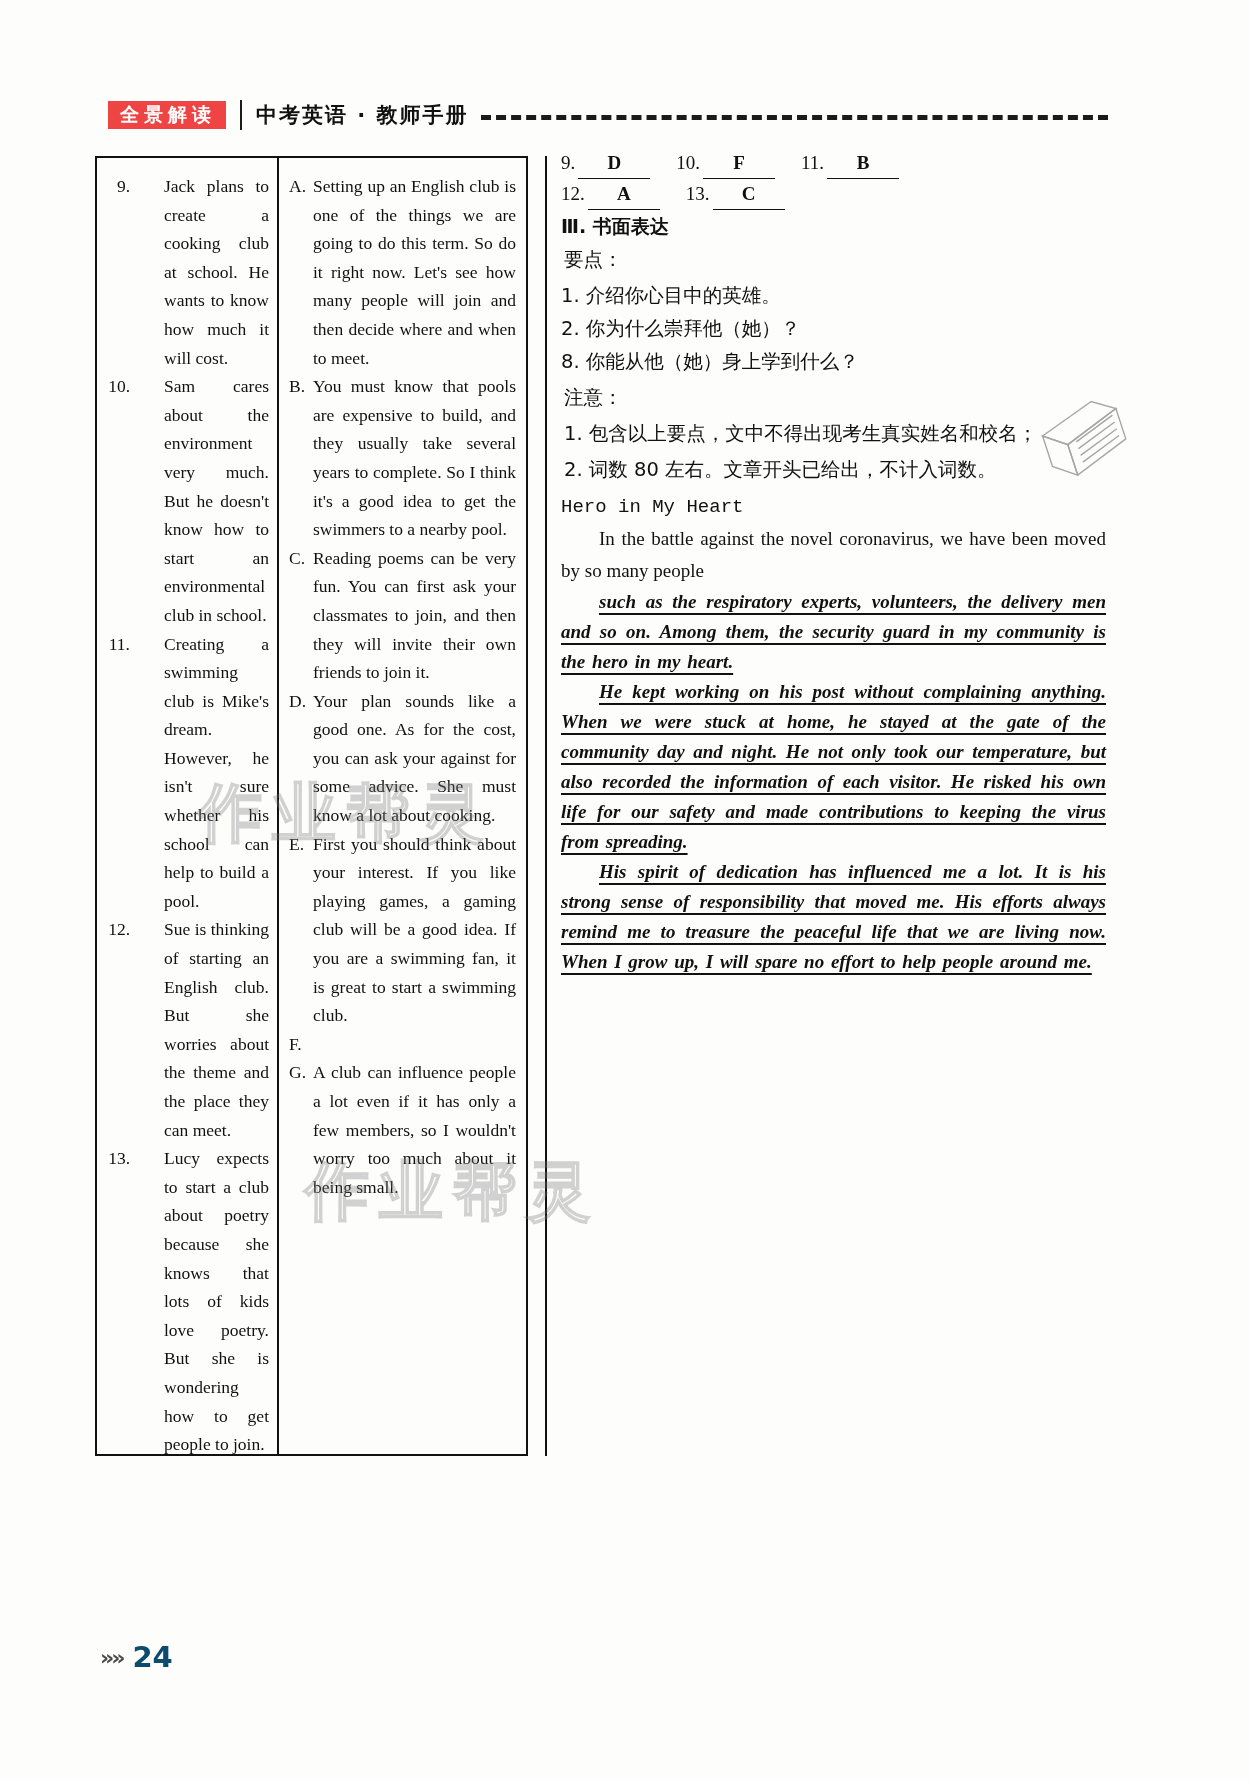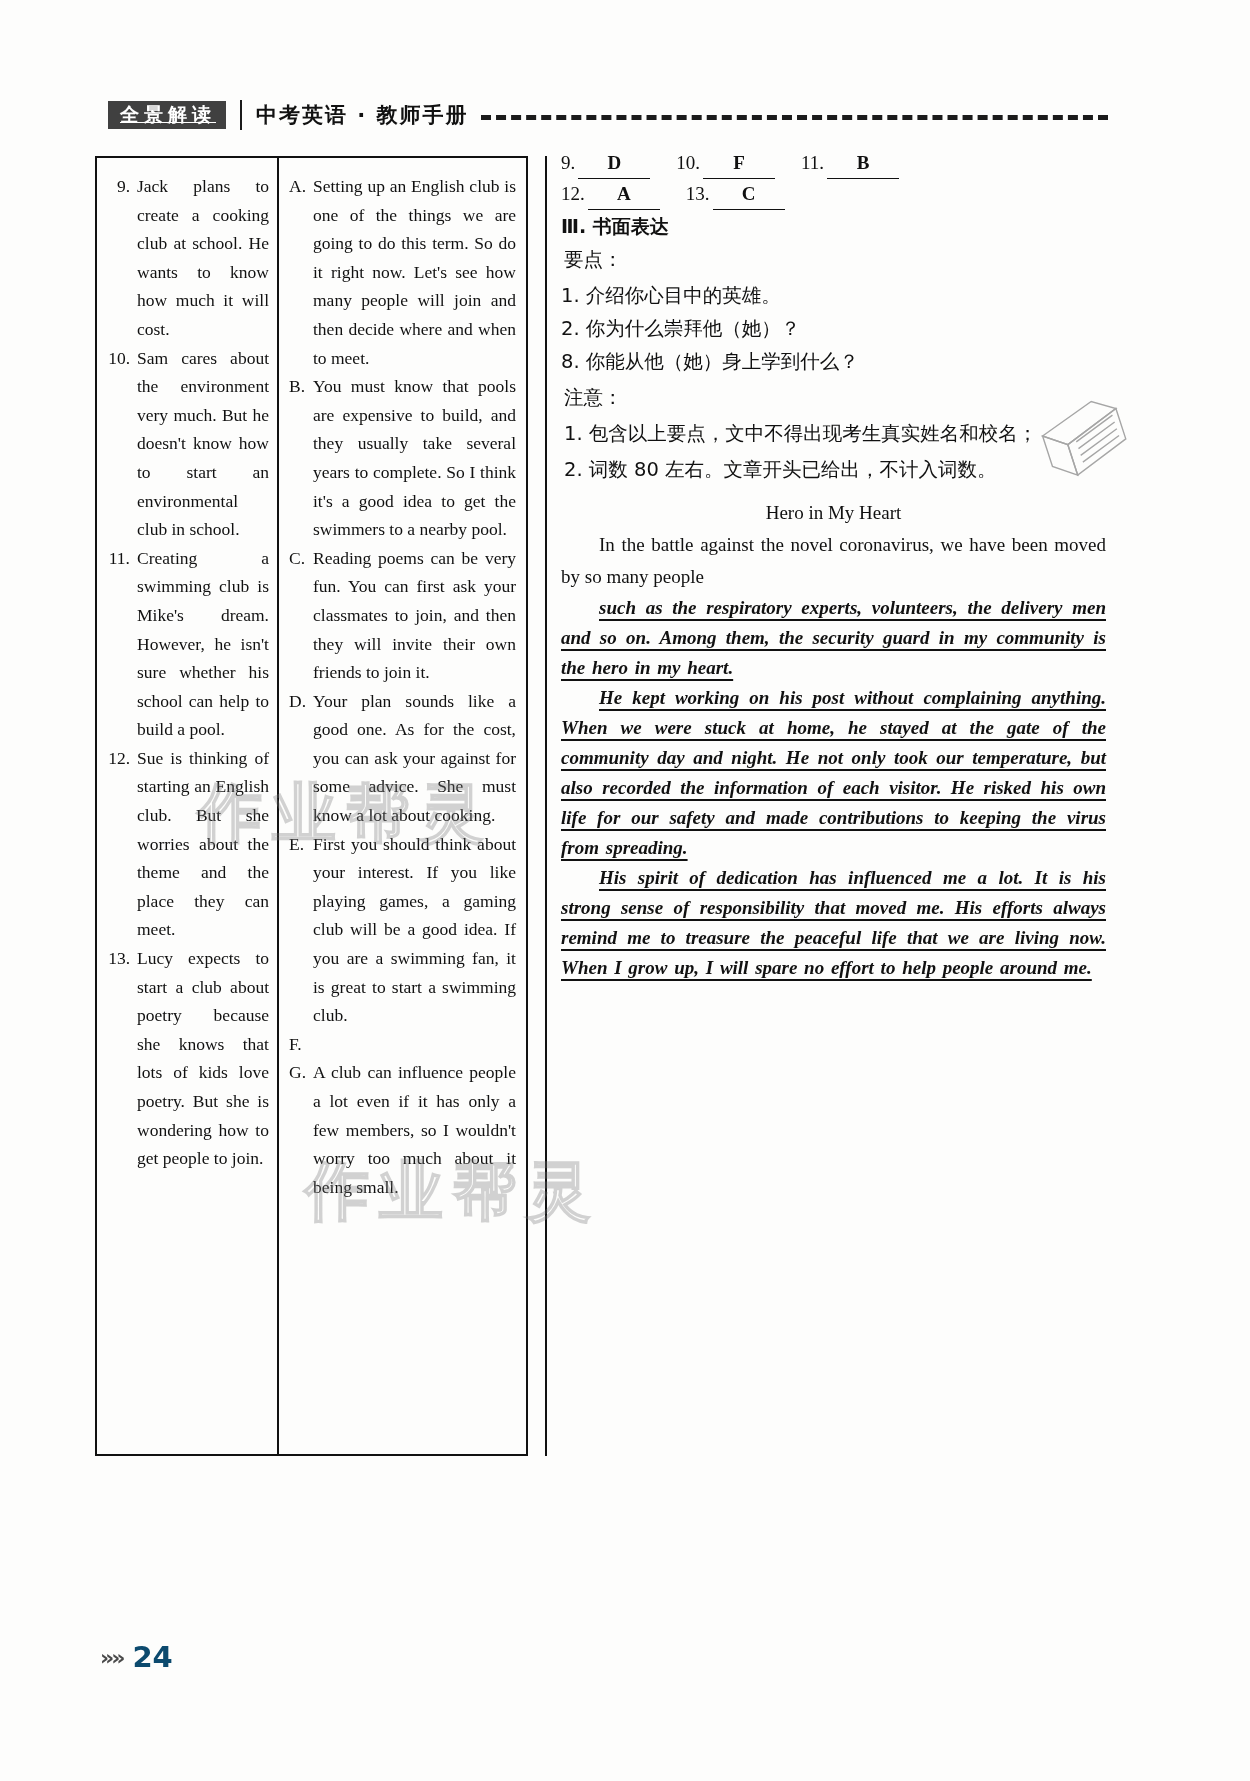--- a/index.html
+++ b/index.html
@@ -25,30 +25,29 @@
   .header {
     position: absolute;
     left: 108px;
     top: 98px;
     width: 1000px;
     height: 34px;
     display: flex;
     align-items: center;
   }
   .brand-tag {
-    background: #404040;
+    background: #ef4444;
     color: #fff;
     font-family: "DejaVu Sans", sans-serif;
     font-weight: bold;
     font-size: 19px;
     letter-spacing: 5px;
     padding: 4px 10px 5px 12px;
     line-height: 1;
     white-space: nowrap;
-    text-decoration: underline;
   }
   .hdr-bar {
     width: 2px;
     height: 30px;
     background: #1b1b1b;
     margin: 0 14px;
   }
   .hdr-title {
     font-family: "DejaVu Sans", sans-serif;
     font-weight: bold;
@@ -104,20 +103,21 @@
     width: 30px;
     flex: none;
     text-align: right;
     padding-right: 7px;
   }
   .qtext {
     flex: 1;
     text-align: justify;
     text-align-last: left;
     hyphens: none;
+    margin-left: 27px;
   }
   .qtext.justify-all { text-align: justify; }
 
   .opt {
     display: flex;
     font-size: 17.5px;
     line-height: 28.6px;
   }
   .optletter {
     width: 24px;
@@ -192,24 +192,25 @@
     margin: 3px;
   }
   .cn-item {
     font-family: "DejaVu Sans", sans-serif;
     font-size: 19.5px;
     line-height: 33px;
     margin: 0;
   }
 
   .essay-title {
-    text-align: center;
+    text-align: left;
     font-size: 19px;
     line-height: 32px;
-    margin-top: 11px;
+    margin-top: 5px;
+    font-family: Liberation Mono, monospace;
   }
   .essay-lead {
     font-size: 19px;
     line-height: 32px;
     text-indent: 2em;
     text-align: justify;
     margin: 0;
   }
   .essay-body {
     font-size: 19px;

